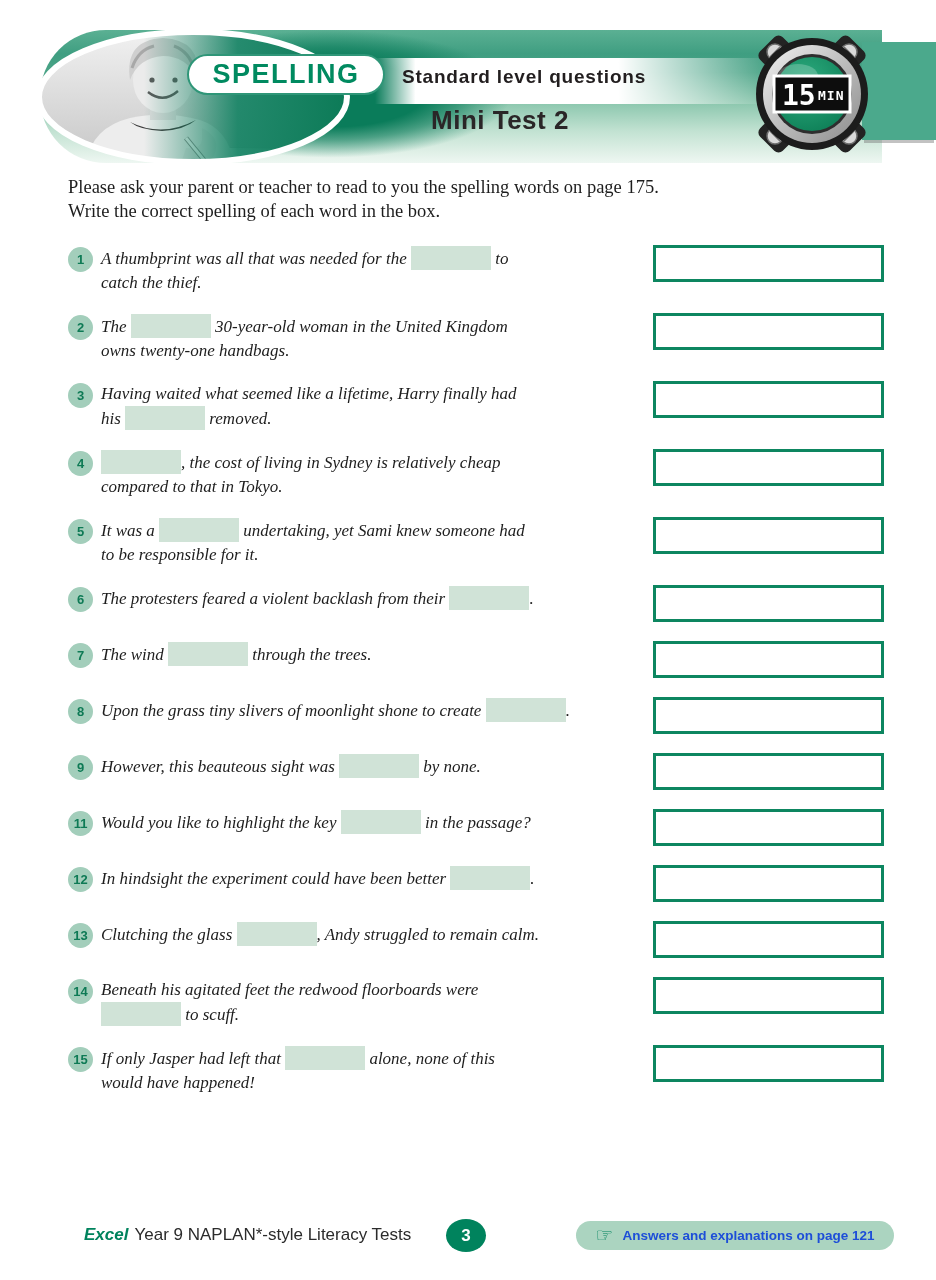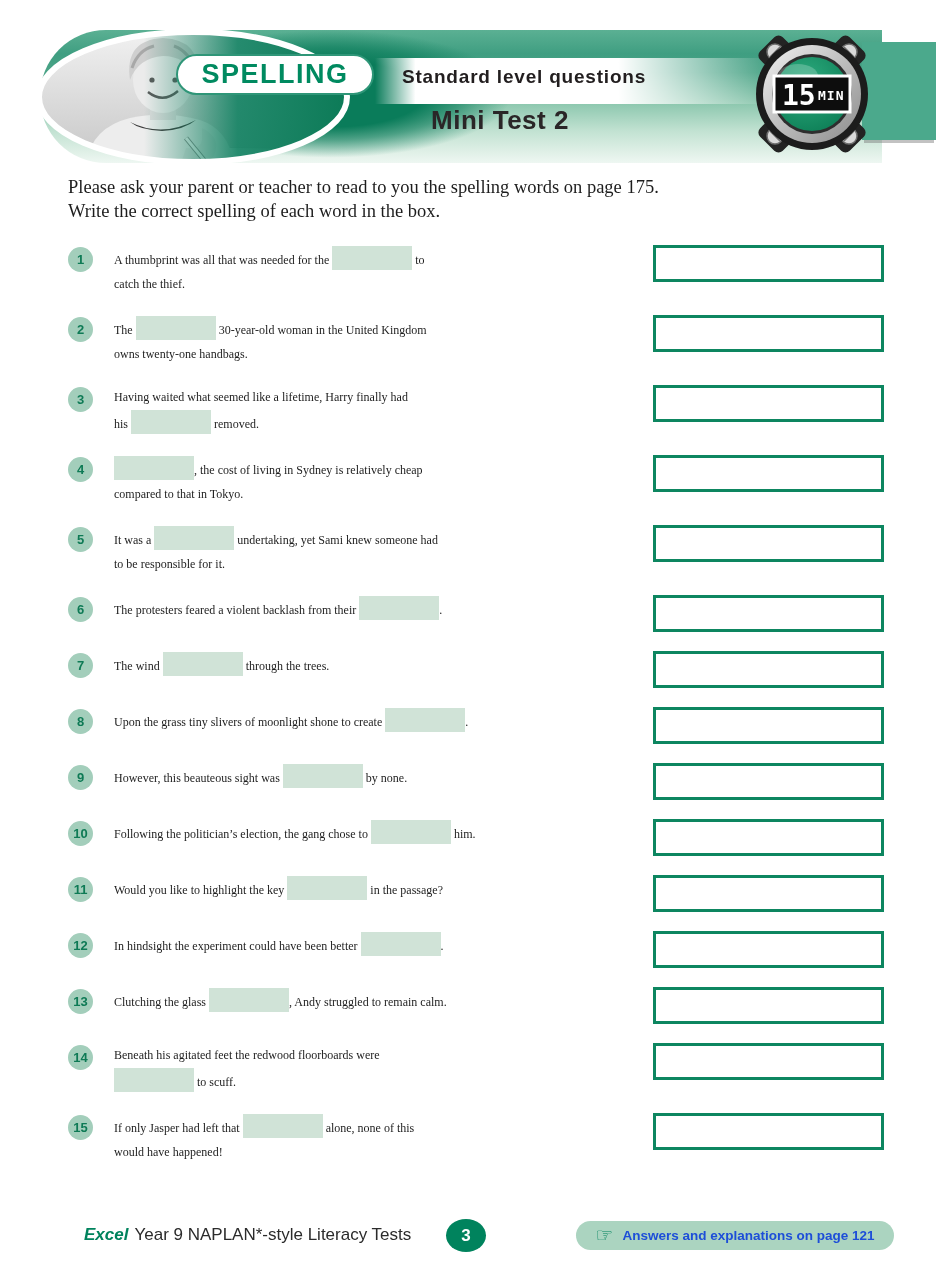--- a/index.html
+++ b/index.html
@@ -19,21 +19,21 @@
   .banner-white-strip {
     position:absolute; left:335px; top:28px; right:0; height:46px;
     background:linear-gradient(90deg, rgba(255,255,255,0) 0%, #ffffff 8%, #ffffff 48%, rgba(255,255,255,0) 78%);
   }
   .banner-right {
     position:absolute; left:862px; top:42px; width:74px; height:98px;
     background:#4ba98c; box-shadow:0 5px 0 -2px rgba(120,120,120,0.45);
   }
   .photo-oval { position:absolute; left:34px; top:28px; width:318px; height:138px; }
   .subject-pill {
-    position:absolute; left:176px; top:54px; width:198px; height:41px;
+    position:absolute; left:187px; top:54px; width:198px; height:41px;
     background:#ffffff; border:2px solid #2f9678; border-radius:21px;
     display:flex; align-items:center; justify-content:center;
     font-family:"Liberation Sans", sans-serif; font-weight:700; font-size:27px;
     letter-spacing:1.5px; color:#008a60;
   }
   .level-label {
     position:absolute; left:402px; top:66px;
     font-family:"Liberation Sans", sans-serif; font-weight:700; font-size:19px;
     letter-spacing:0.8px; color:#221e1f;
   }
@@ -53,22 +53,22 @@
   
   .question-list { position:absolute; left:68px; top:246px; width:816px; }
   .q-row { display:flex; align-items:flex-start; margin-bottom:20px; }
   .q-num {
     flex:0 0 auto; width:25px; height:25px; border-radius:50%;
     background:#a3cebb; color:#0e7a55;
     font-family:"Liberation Sans", sans-serif; font-weight:700; font-size:13px;
     display:flex; align-items:center; justify-content:center; margin-top:1px;
   }
   .q-text {
-    margin-left:21px; width:540px;
-    font-size:12px; line-height:23.5px; color:#1d1d1d;
+    margin-left:8px; width:540px;
+    font-size:17px; line-height:23.5px; color:#1d1d1d;font-style:italic;
   }
   .blank {
     display:inline-block; width:80px; height:24px;
     background:#d0e3d7; vertical-align:-6px;
   }
   .answer-box {
     margin-left:auto; width:231px; height:37px;
     background:#ffffff; border:3px solid #0d8660; margin-top:-1px;
   }
 
@@ -243,25 +243,20 @@
         <div class="q-num">8</div>
         <div class="q-text"><span>Upon the grass tiny slivers of moonlight shone to create </span><span class="blank"></span><span>.</span></div>
         <div class="answer-box"></div>
       </div>
       <div class="q-row">
         <div class="q-num">9</div>
         <div class="q-text"><span>However, this beauteous sight was </span><span class="blank"></span><span> by none.</span></div>
         <div class="answer-box"></div>
       </div>
       <div class="q-row">
-        <div class="q-num">10</div>
-        <div class="q-text"><span>Following the politician’s election, the gang chose to </span><span class="blank"></span><span> him.</span></div>
-        <div class="answer-box"></div>
-      </div>
-      <div class="q-row">
         <div class="q-num">11</div>
         <div class="q-text"><span>Would you like to highlight the key </span><span class="blank"></span><span> in the passage?</span></div>
         <div class="answer-box"></div>
       </div>
       <div class="q-row">
         <div class="q-num">12</div>
         <div class="q-text"><span>In hindsight the experiment could have been better </span><span class="blank"></span><span>.</span></div>
         <div class="answer-box"></div>
       </div>
       <div class="q-row">

